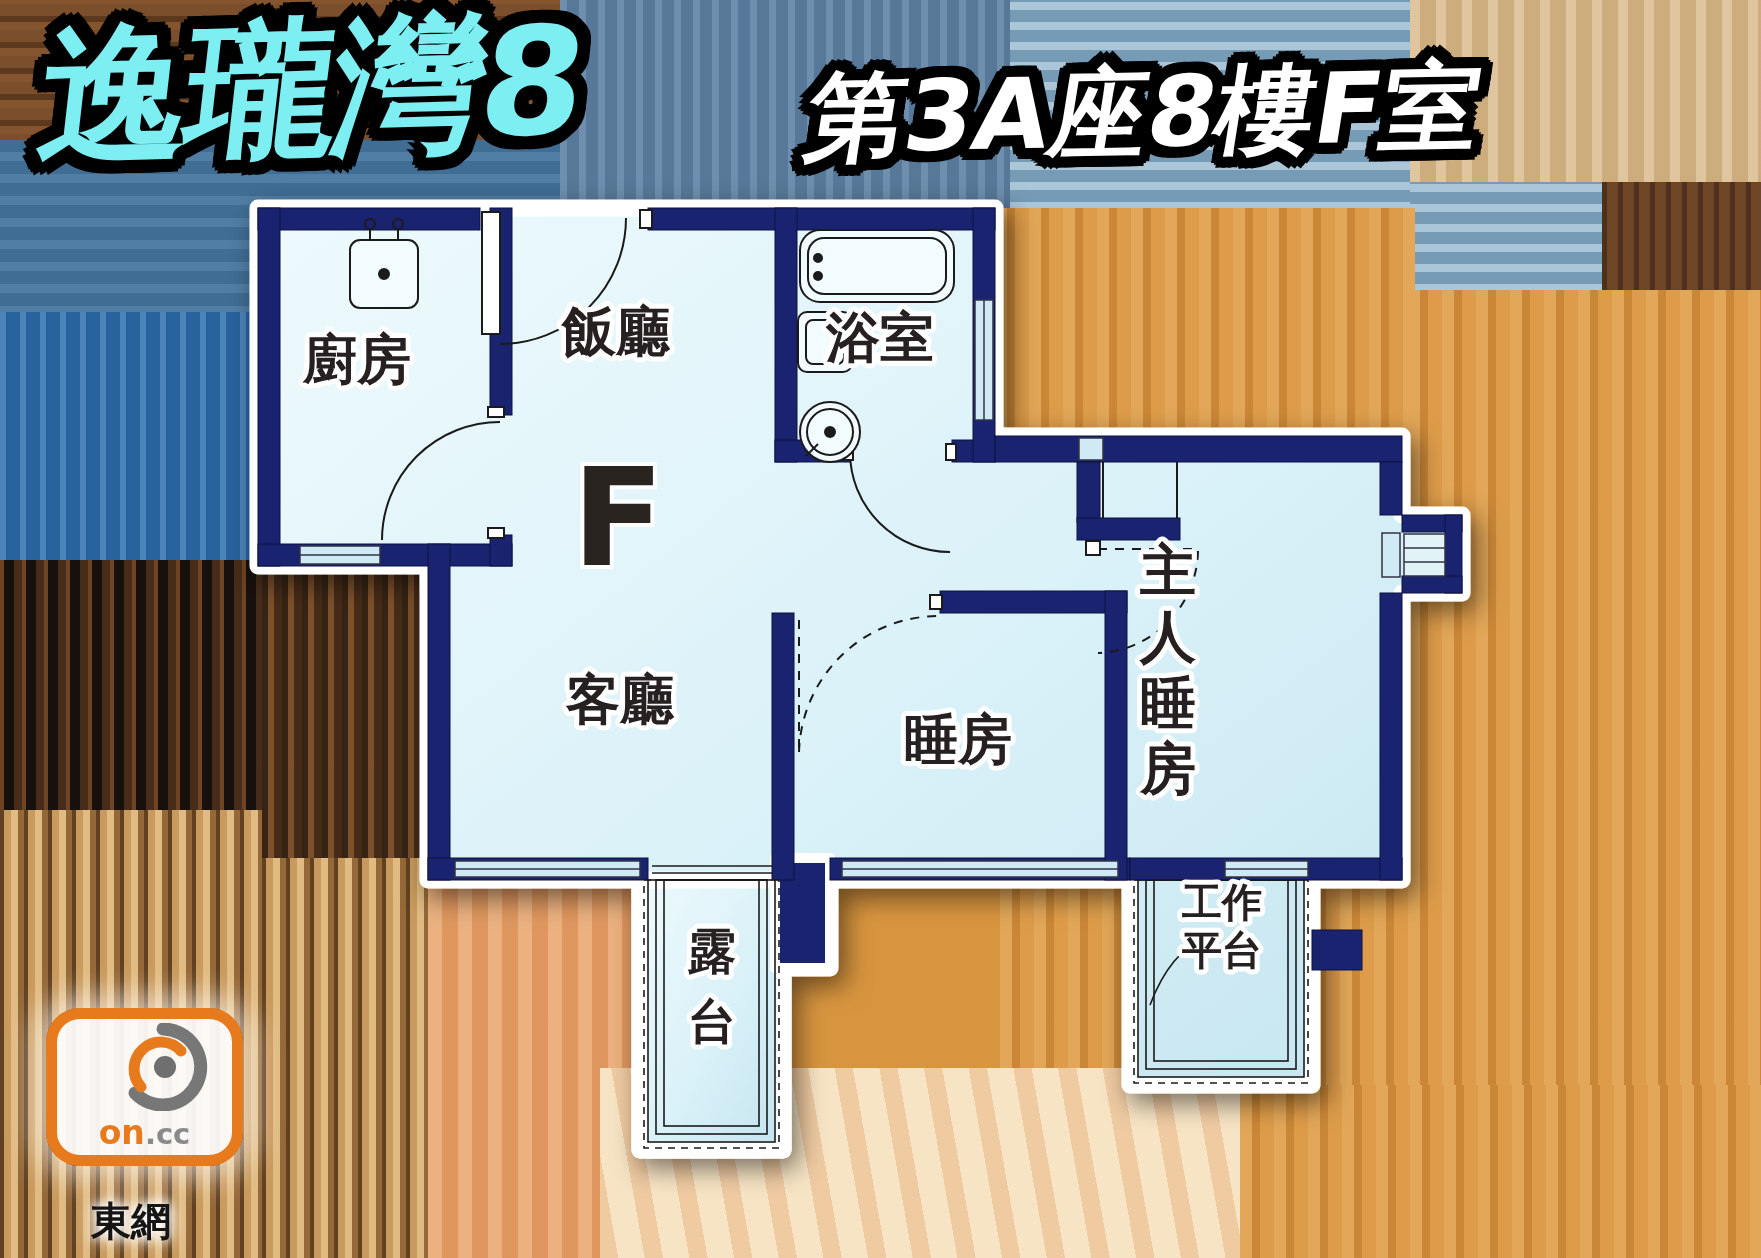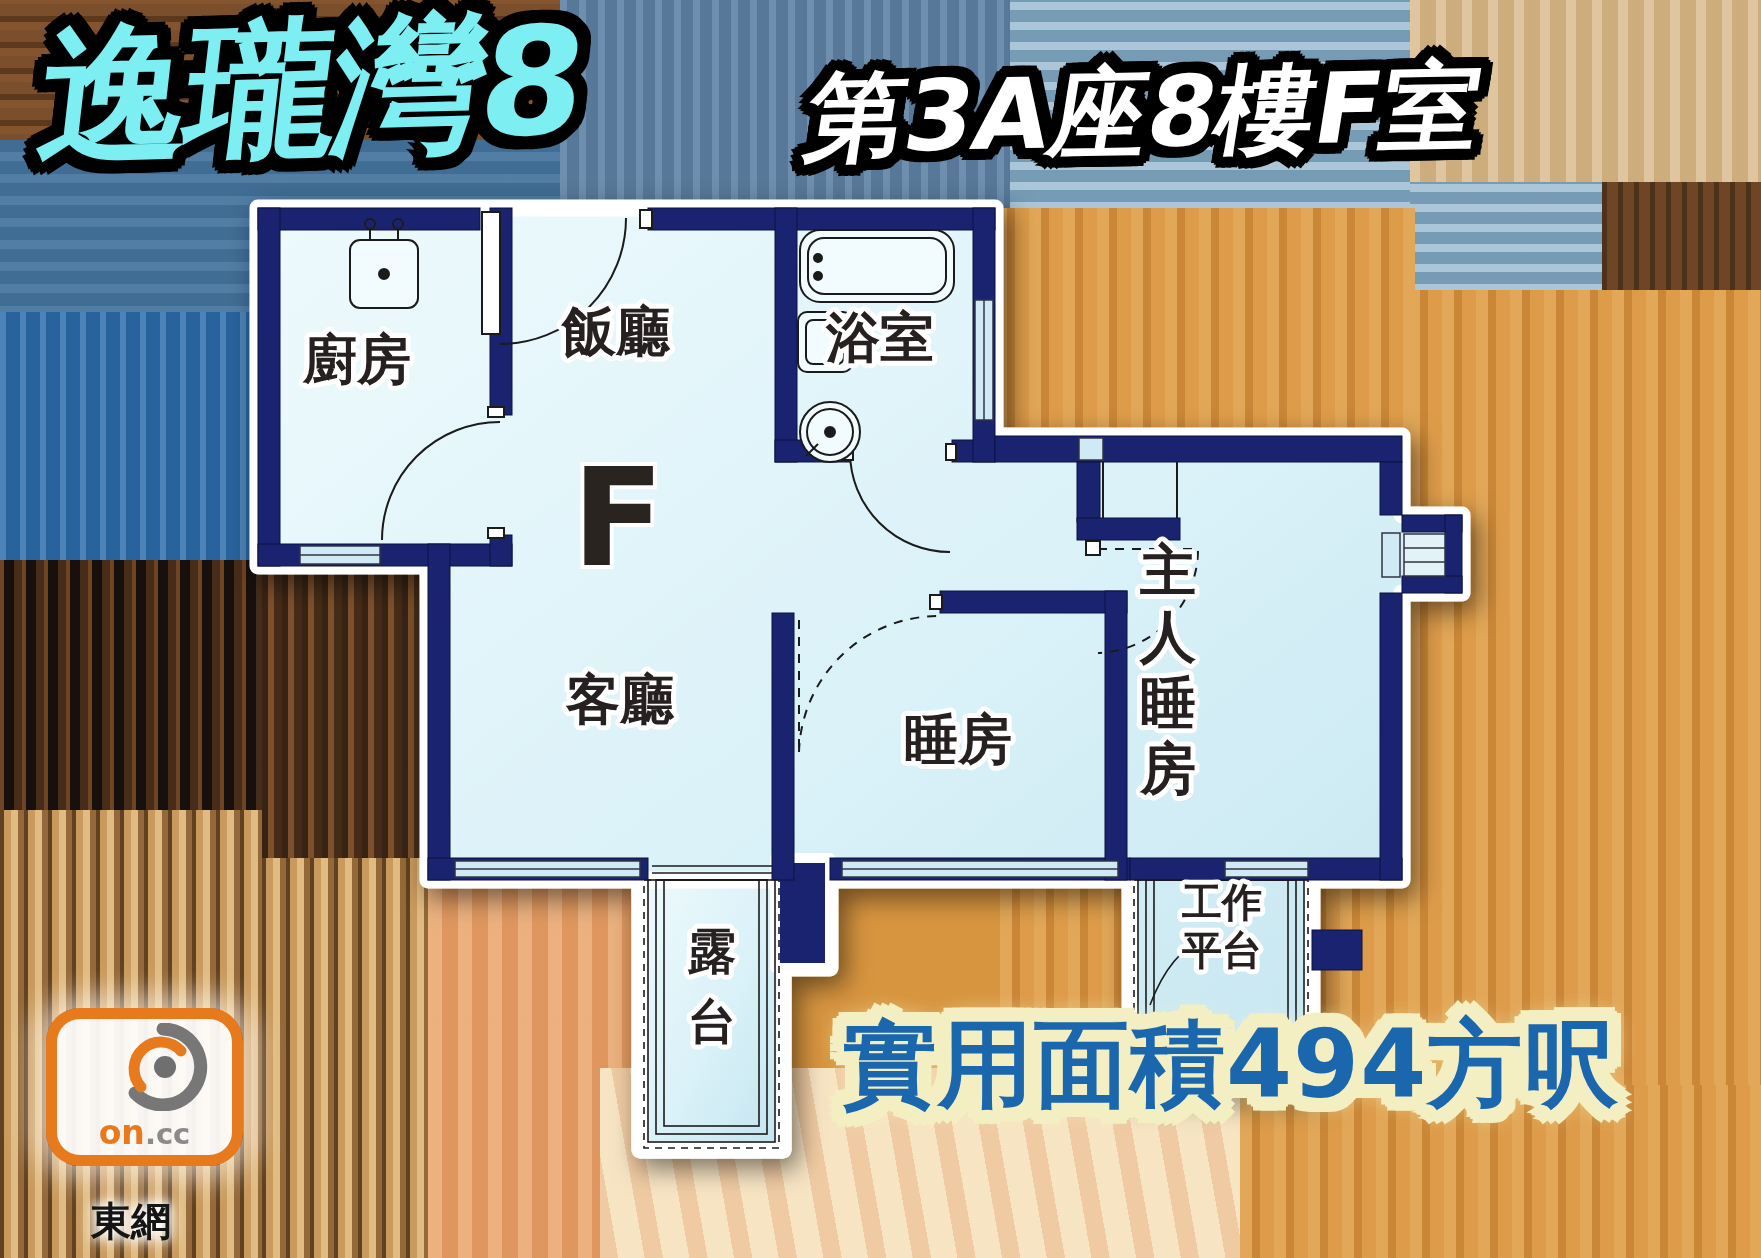--- a/index.html
+++ b/index.html
@@ -260,21 +260,20 @@
       <g>
         <text class="roomlabel" x="1222" y="916" font-size="40" stroke-width="8">工作</text>
         <text class="roomlabel" x="1222" y="964" font-size="40" stroke-width="8">平台</text>
       </g>
     </g>
   </svg>
 
   <div class="title">逸瓏灣8</div>
   <div class="subtitle">第3A座8樓F室</div>
 
-  <div class="banner">實用面積494方呎</div>
 
   <div class="logo-wrap">
     <div class="logo-badge">
       <svg width="116" height="88" viewBox="0 0 116 88" style="display:block;margin:4px auto 0;">
         <path d="M58,6 A38,38 0 1 1 30,70" fill="none" stroke="#777777" stroke-width="13" stroke-linecap="round"></path>
         <path d="M36,64 A26,26 0 1 1 76,28" fill="none" stroke="#e87a1e" stroke-width="11" stroke-linecap="round"></path>
         <circle cx="60" cy="44" r="11" fill="#6f6f6f"></circle>
       </svg>
       <div class="logo-word">
         <span class="on">on</span><span class="cc">.cc</span>

